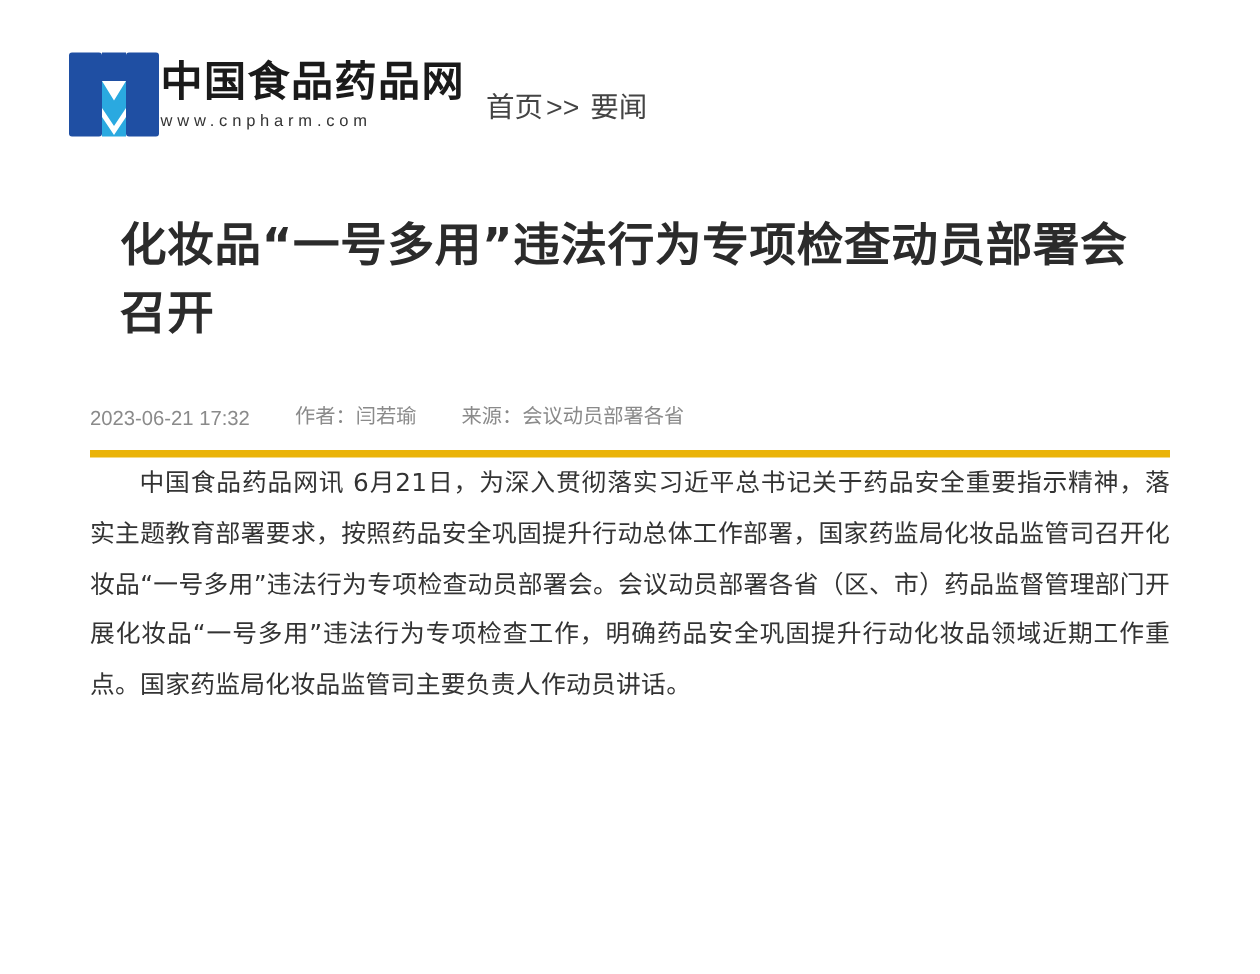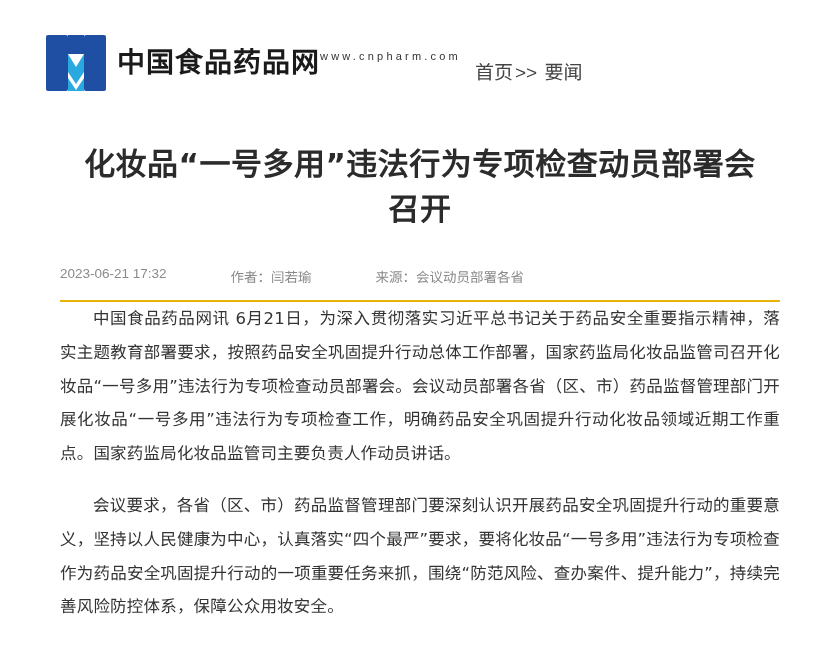--- a/index.html
+++ b/index.html
@@ -29,22 +29,22 @@
     align-items: center;
   }
   .logo-mark {
     width: 62px;
     height: 58px;
     position: relative;
     flex: 0 0 auto;
   }
   .logo-mark svg { display: block; }
   .logo-text {
-    margin-left: 10px;
     display: flex;
+    flex-direction: column;
     justify-content: space-between;
   }
   .logo-cn {
     font-family: "DejaVu Sans", "Liberation Sans", sans-serif;
     font-size: 28px;
     font-weight: bold;
     color: #1a1a1a;
     letter-spacing: 1px;
     line-height: 1.15;
     white-space: nowrap;
@@ -74,36 +74,36 @@
   .article {
     padding: 0 60px;
   }
   .article-title {
     margin: 50px 0 0 0;
     font-family: "DejaVu Sans", "Liberation Sans", sans-serif;
     font-size: 31px;
     line-height: 1.45;
     font-weight: bold;
     color: #2b2b2b;
-    text-align: center;
+    text-align: left;
     letter-spacing: 0.5px;
     padding: 0 20px;
   }
   .meta-bar {
     margin-top: 34px;
     padding-bottom: 14px;
-    border-bottom: 2px solid #eab308;
+    border-bottom: 5px solid #eab308;
     font-size: 13.5px;
     color: #8a8a8a;
     display: flex;
-    align-items: flex-start;
+    align-items: flex-end;
     gap: 0;
   }
   .meta-item { white-space: nowrap; }
-  .meta-item + .meta-item { margin-left: 64px; }
+  .meta-item + .meta-item { margin-left: 30px; }
 
   .article-body {
   }
   .article-body p {
     margin: 0 0 18px 0;
     font-family: "DejaVu Sans", "Liberation Sans", sans-serif;
     font-size: 16.5px;
     line-height: 2.05;
     color: #333;
     text-indent: 2em;
@@ -139,15 +139,14 @@
   <h1 class="article-title">化妆品“一号多用”违法行为专项检查动员部署会召开</h1>
 
   <div class="meta-bar">
     <span class="meta-item">2023-06-21 17:32</span>
     <span class="meta-item">作者：闫若瑜</span>
     <span class="meta-item">来源：会议动员部署各省</span>
   </div>
 
   <div class="article-body">
     <p>中国食品药品网讯 6月21日，为深入贯彻落实习近平总书记关于药品安全重要指示精神，落实主题教育部署要求，按照药品安全巩固提升行动总体工作部署，国家药监局化妆品监管司召开化妆品“一号多用”违法行为专项检查动员部署会。会议动员部署各省（区、市）药品监督管理部门开展化妆品“一号多用”违法行为专项检查工作，明确药品安全巩固提升行动化妆品领域近期工作重点。国家药监局化妆品监管司主要负责人作动员讲话。</p>
-    <p>会议要求，各省（区、市）药品监督管理部门要深刻认识开展药品安全巩固提升行动的重要意义，坚持以人民健康为中心，认真落实“四个最严”要求，要将化妆品“一号多用”违法行为专项检查作为药品安全巩固提升行动的一项重要任务来抓，围绕“防范风险、查办案件、提升能力”，持续完善风险防控体系，保障公众用妆安全。</p>
   </div>
 </div>
 
 </body></html>

